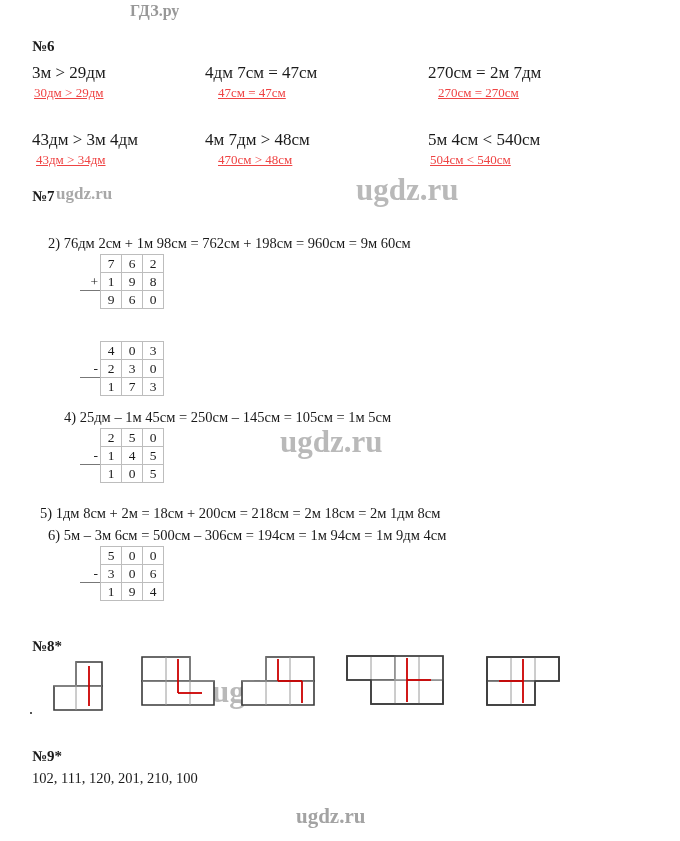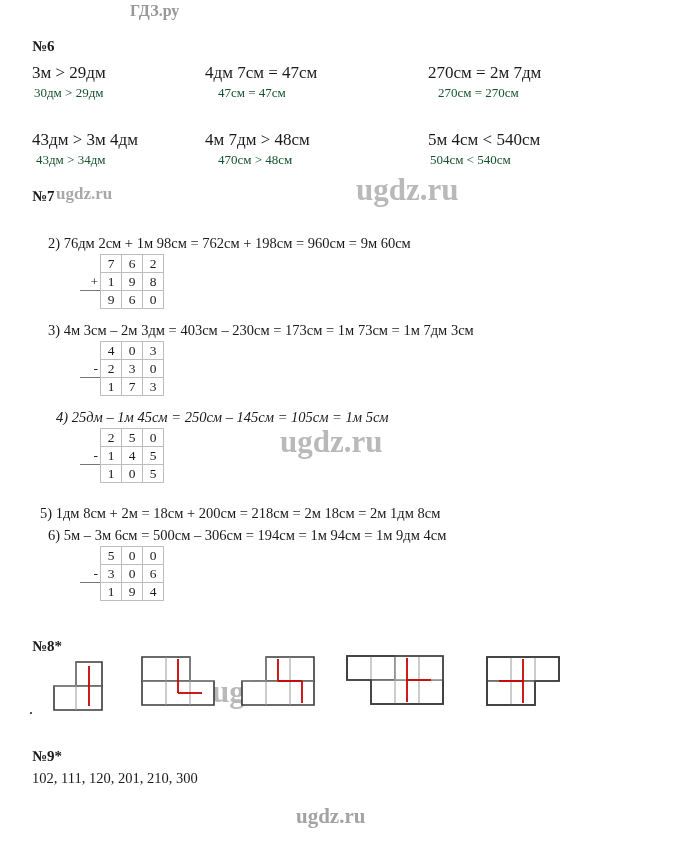--- a/index.html
+++ b/index.html
@@ -61,21 +61,22 @@
   }
   .cell-text {
     position: absolute;
     font-size: 17px;
     white-space: nowrap;
   }
   .cell-sub {
     position: absolute;
     font-size: 13px;
     white-space: nowrap;
-    color: #14532d;
+    color: #ef4444;
+    text-decoration: underline;
   }
   .line {
     position: absolute;
     font-size: 14.5px;
     white-space: nowrap;
   }
   
   .colsum {
     position: absolute;
     border-collapse: collapse;
@@ -168,21 +169,20 @@
     </tr>
     <tr class="result">
       <td class="blank"></td>
       <td>9</td>
       <td>6</td>
       <td>0</td>
     </tr>
   </tbody>
     </table>
 
-  <div class="line" style="top:322px; left:48px;">3) 4м 3см – 2м 3дм = 403см – 230см = 173см = 1м 73см = 1м 7дм 3см</div>
 
   <table class="colsum" style="top:341px; left:80px;">
     <tbody>
         <tr>
       <td class="blank"></td>
       <td>4</td>
       <td>0</td>
       <td>3</td>
     </tr>
     <tr>
@@ -193,21 +193,21 @@
     </tr>
     <tr class="result">
       <td class="blank"></td>
       <td>1</td>
       <td>7</td>
       <td>3</td>
     </tr>
   </tbody>
     </table>
 
-  <div class="line" style="top:409px; left:56px;font-style:italic;">4) 25дм – 1м 45см = 250см – 145см = 105см = 1м 5см</div>
+  <div class="line" style="top:409px; left:64px;">4) 25дм – 1м 45см = 250см – 145см = 105см = 1м 5см</div>
 
   <table class="colsum" style="top:428px; left:80px;">
     <tbody>
         <tr>
       <td class="blank"></td>
       <td>2</td>
       <td>5</td>
       <td>0</td>
     </tr>
     <tr>
@@ -346,15 +346,15 @@
         <path d="M2,2 L74,2 L74,26 L50,26 L50,50 L2,50 Z"></path>
       </g>
       <g stroke="#cc0000" stroke-width="1.8">
         <line x1="14" y1="26" x2="38" y2="26"></line>
         <line x1="38" y1="4" x2="38" y2="48"></line>
       </g>
     </svg>
   </div>
 
   <div class="task-num" style="top:748px; left:32px;">№9*</div>
-  <div class="line" style="top:770px; left:32px;">102, 111, 120, 201, 210, 300</div>
+  <div class="line" style="top:770px; left:32px;">102, 111, 120, 201, 210, 100</div>
 
 </div>
 
 </body></html>

